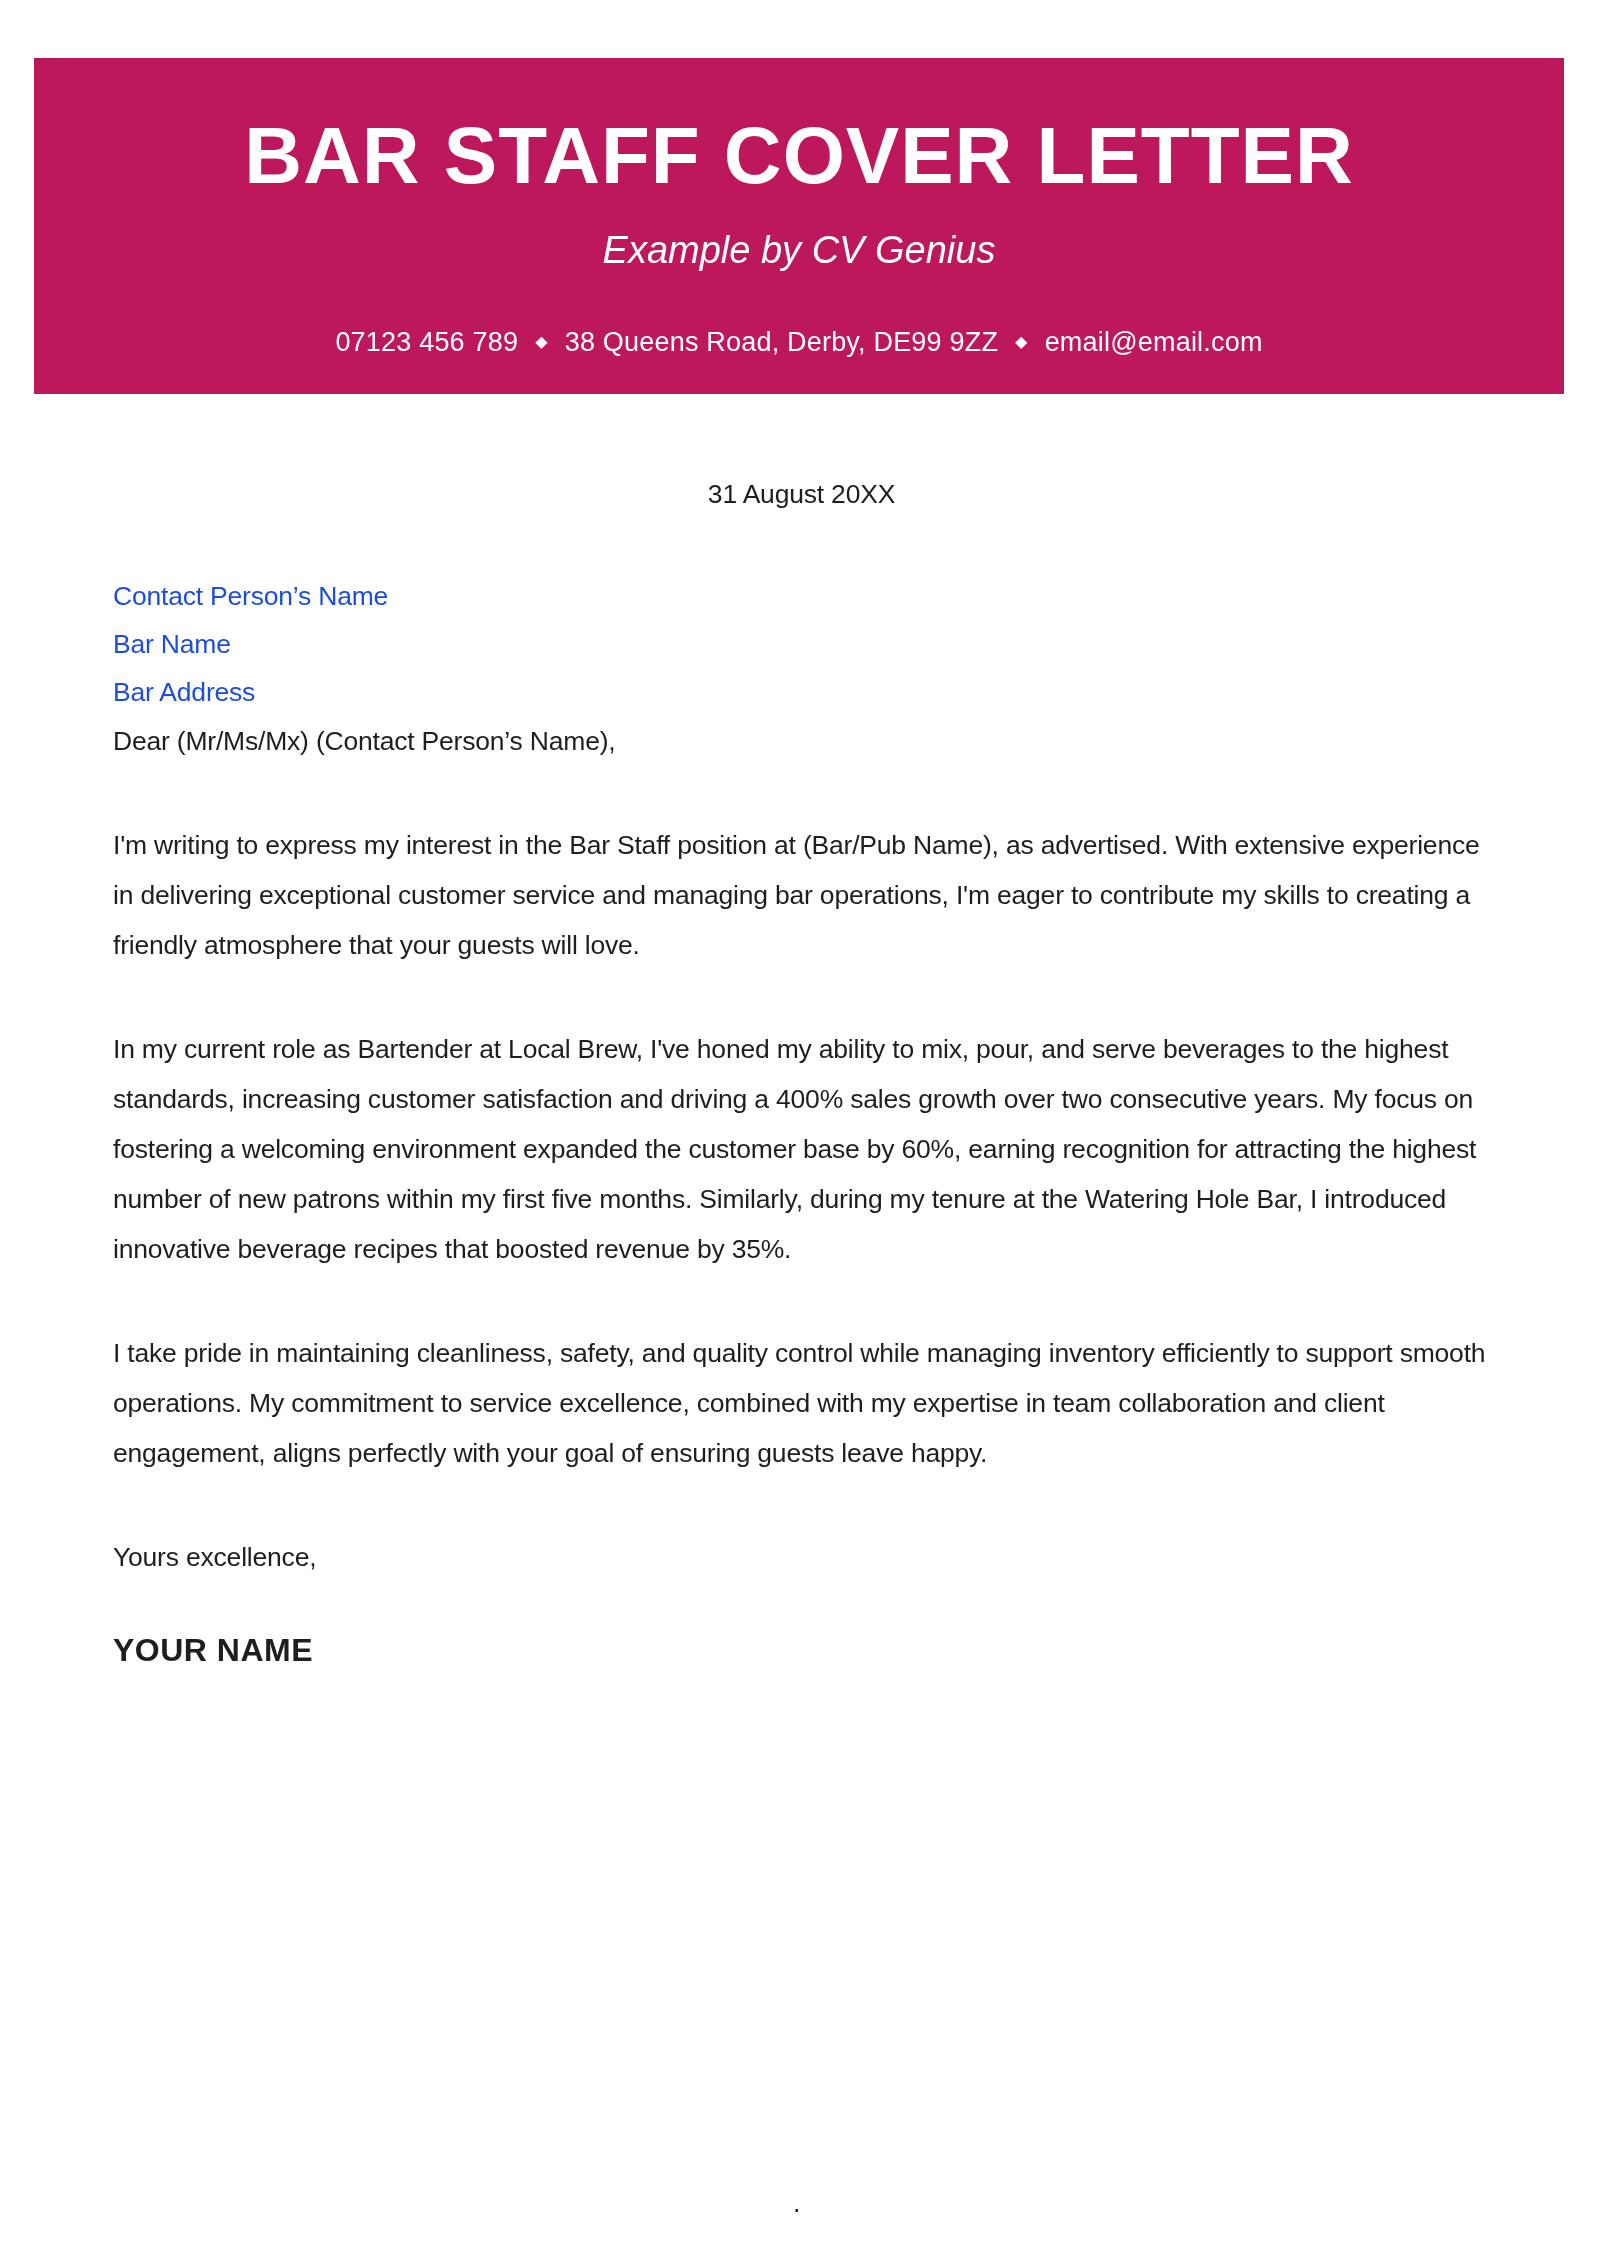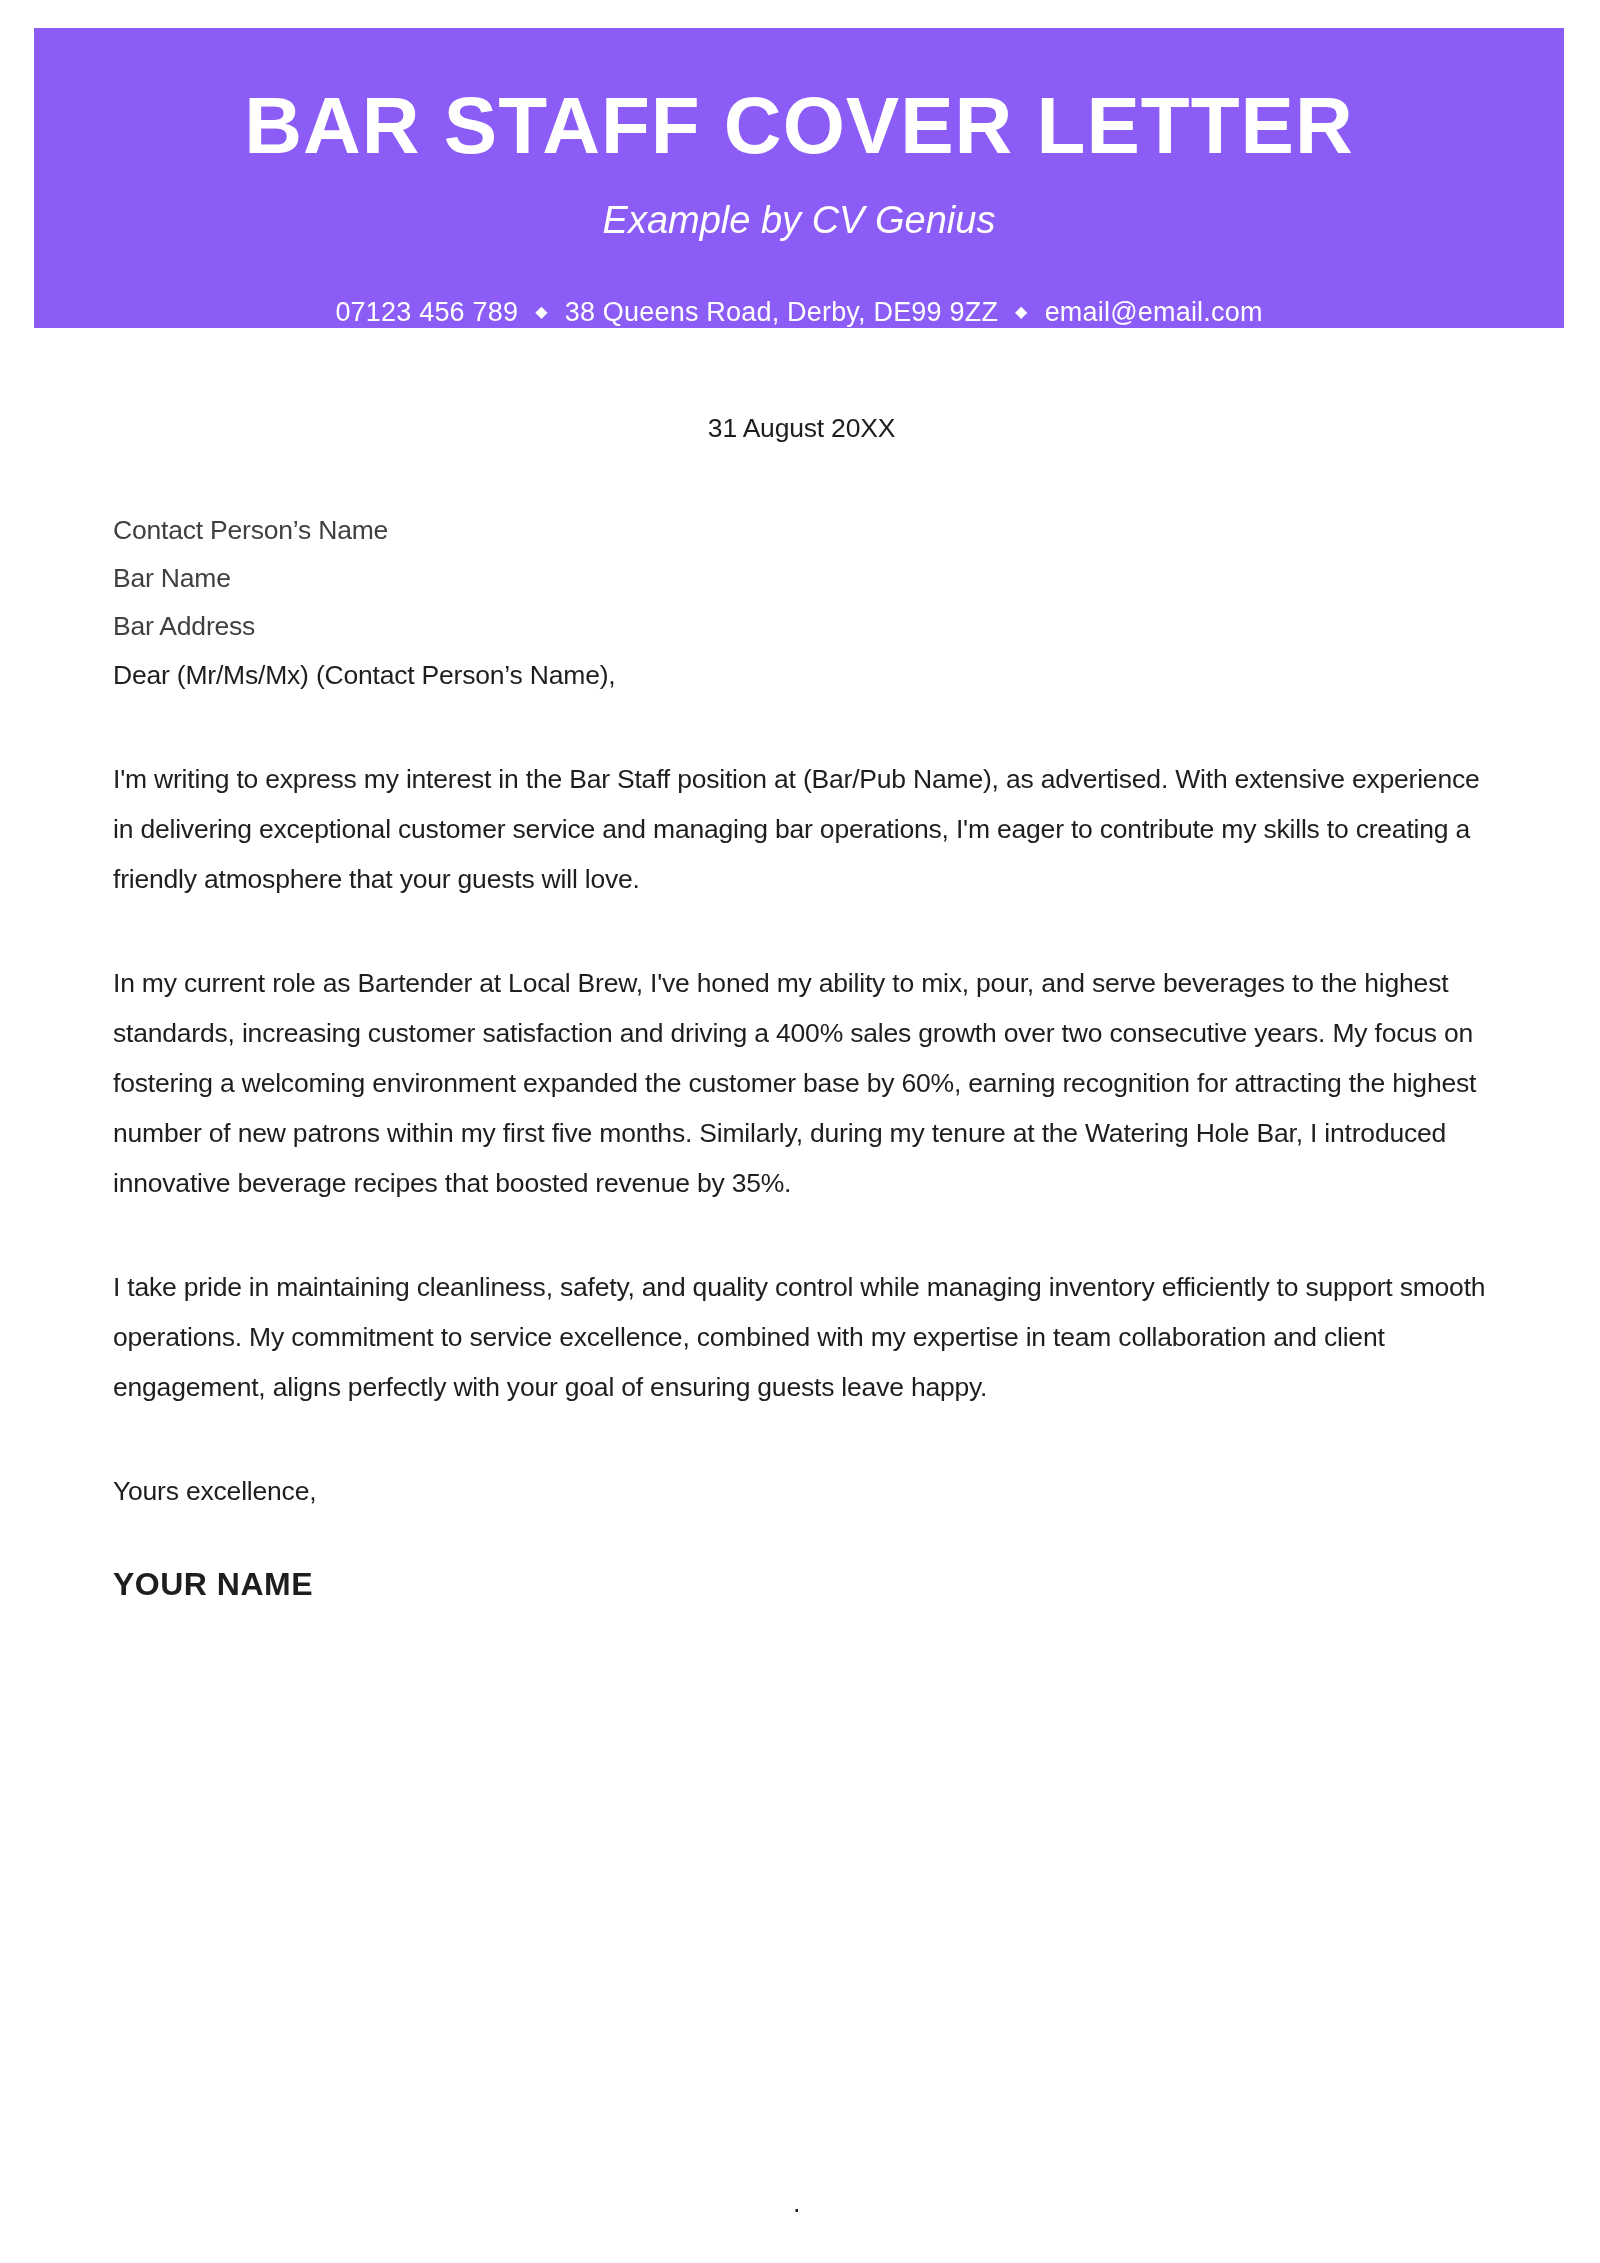--- a/index.html
+++ b/index.html
@@ -8,23 +8,23 @@
     width: 1600px;
     height: 2263px;
     background: #ffffff;
     font-family: "Liberation Sans", "DejaVu Sans", sans-serif;
     overflow: hidden;
   }
 
   
   .banner {
     box-sizing: border-box;
-    margin: 28px 36px 0 34px;
-    height: 300px;
-    background: #8b5cf6;
+    margin: 58px 36px 0 34px;
+    height: 336px;
+    background: #be185d;
     color: #ffffff;
     text-align: center;
     padding-top: 54px;
   }
   .banner h1 {
     margin: 0;
     font-size: 80px;
     font-weight: 700;
     line-height: 88px;
     letter-spacing: 1px;
@@ -62,21 +62,21 @@
   .content p { margin: 0; }
 
   .date {
     margin-top: 82px;
     line-height: 36px;
     text-align: center;
   }
   .recipient {
     margin-top: 60px;
     line-height: 48px;
-    color: #404040;
+    color: #1d4ed8;
   }
   .salutation {
     margin-top: 62px;
     line-height: 50px;
   }
   .para {
     margin-top: 54px !important;
     line-height: 50px;
   }
   .para.continuation {

